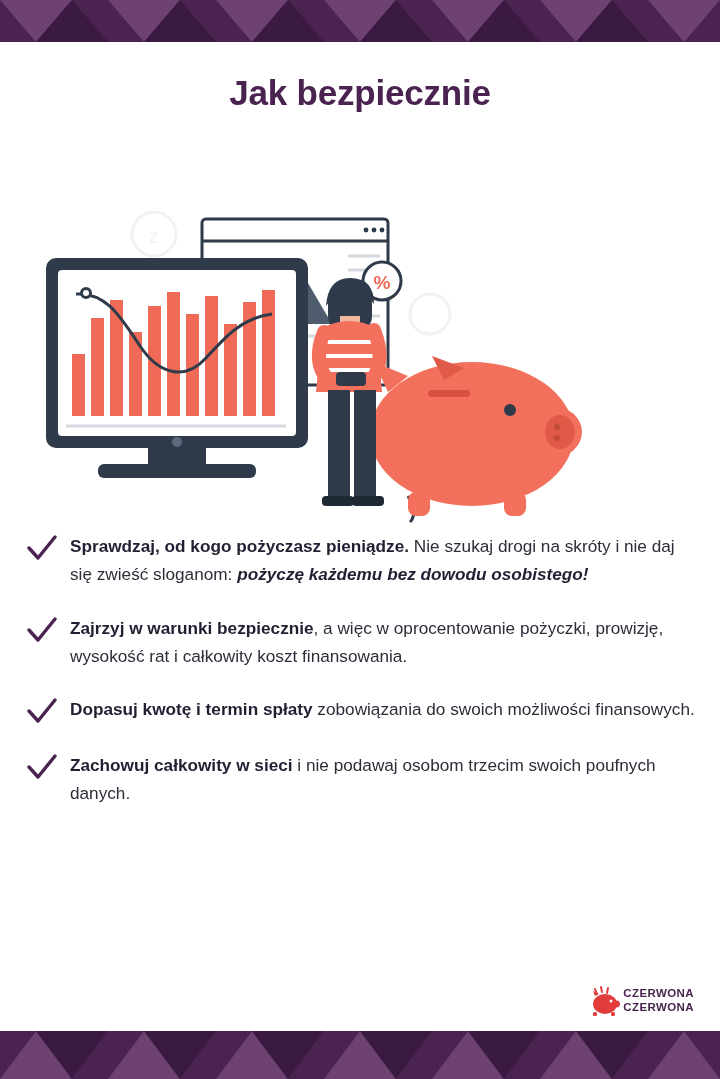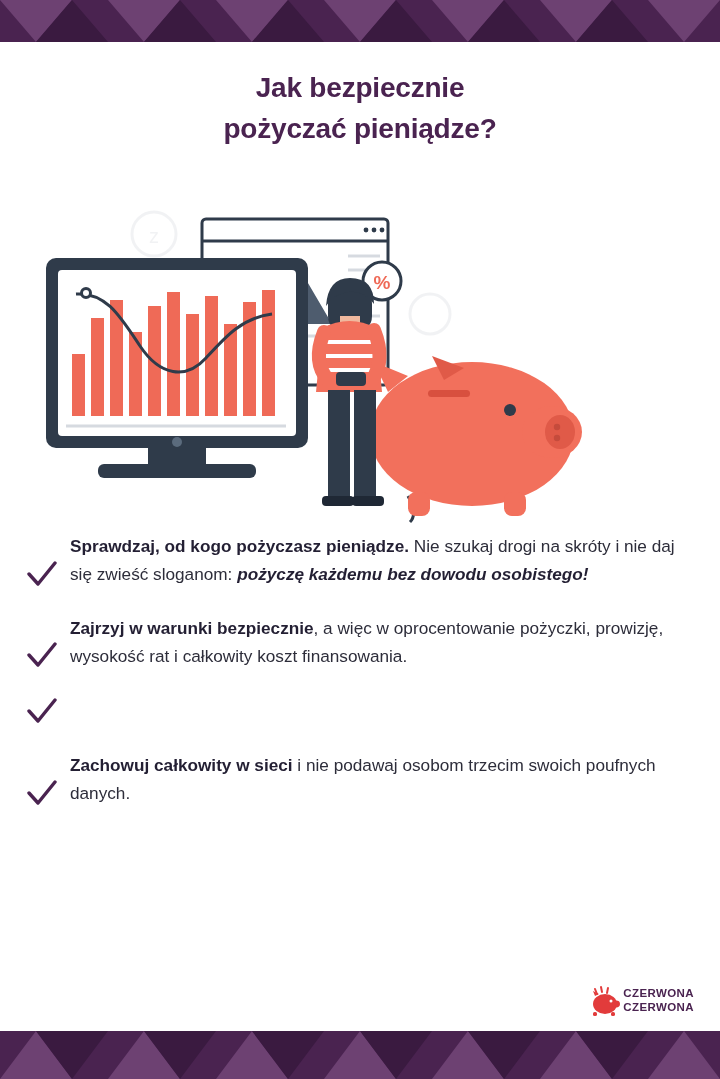--- a/index.html
+++ b/index.html
@@ -30,42 +30,42 @@
     position: absolute;
     top: 0; left: 0; width: 100%; height: 100%;
   }
 
   
   .title {
     position: absolute;
     top: 68px; left: 0; width: 720px;
     text-align: center;
     color: #4a2350;
-    font-size: 28px;
+    font-size: 35px;
     font-weight: bold;
     line-height: 1.45;
     letter-spacing: -0.2px;
   }
 
   
   .illus {
     position: absolute;
     top: 196px; left: 36px;
     width: 648px; height: 330px;
   }
 
   
   .list {
     position: absolute;
     top: 533px; left: 26px;
     width: 672px;
   }
   .item {
     display: flex;
-    align-items: flex-end;
+    align-items: flex-start;
     margin-bottom: 26px;
   }
   .check {
     flex: 0 0 auto;
     width: 44px;
     padding-top: 2px;
   }
   .check svg { display: block; }
   .text {
     flex: 1 1 auto;
@@ -115,21 +115,20 @@
         <polygon points="252,42 288,0 324,42"></polygon>
         <polygon points="360,42 396,0 432,42"></polygon>
         <polygon points="468,42 504,0 540,42"></polygon>
         <polygon points="576,42 612,0 648,42"></polygon>
       </g>
     </svg>
   </div>
 
   <div class="title">
     <div>Jak bezpiecznie</div>
-    <div>pożyczać pieniądze?</div>
   </div>
 
   <div class="illus">
     <svg viewBox="0 0 648 330" width="648" height="330">
 
       <g opacity="0.13">
         <circle cx="118" cy="38" r="22" fill="none" stroke="#9aa0ad" stroke-width="3"></circle>
         <text x="118" y="47" font-size="20" fill="#9aa0ad" text-anchor="middle" font-family="Liberation Sans, sans-serif">z</text>
         <circle cx="195" cy="68" r="16" fill="none" stroke="#9aa0ad" stroke-width="3"></circle>
         <circle cx="394" cy="118" r="20" fill="none" stroke="#9aa0ad" stroke-width="3"></circle>
@@ -246,20 +245,21 @@
       </div>
       <div class="text"><b>Zajrzyj w warunki bezpiecznie</b><span>, a więc w oprocentowanie pożyczki, prowizję, wysokość rat i całkowity koszt finansowania.</span><i></i></div>
     </div>
 
     <div class="item">
       <div class="check">
         <svg width="32" height="28" viewBox="0 0 32 28">
           <path d="M3,13 L12,23 L29,2" fill="none" stroke="#4a2350" stroke-width="3.4" stroke-linecap="round" stroke-linejoin="round"></path>
         </svg>
       </div>
+      <div class="text"><b>Dopasuj kwotę i termin spłaty</b><span> zobowiązania do swoich możliwości finansowych.</span><i></i></div>
     </div>
 
     <div class="item">
       <div class="check">
         <svg width="32" height="28" viewBox="0 0 32 28">
           <path d="M3,13 L12,23 L29,2" fill="none" stroke="#4a2350" stroke-width="3.4" stroke-linecap="round" stroke-linejoin="round"></path>
         </svg>
       </div>
       <div class="text"><b>Zachowuj całkowity w sieci</b><span> i nie podawaj osobom trzecim swoich poufnych danych.</span><i></i></div>
     </div>

